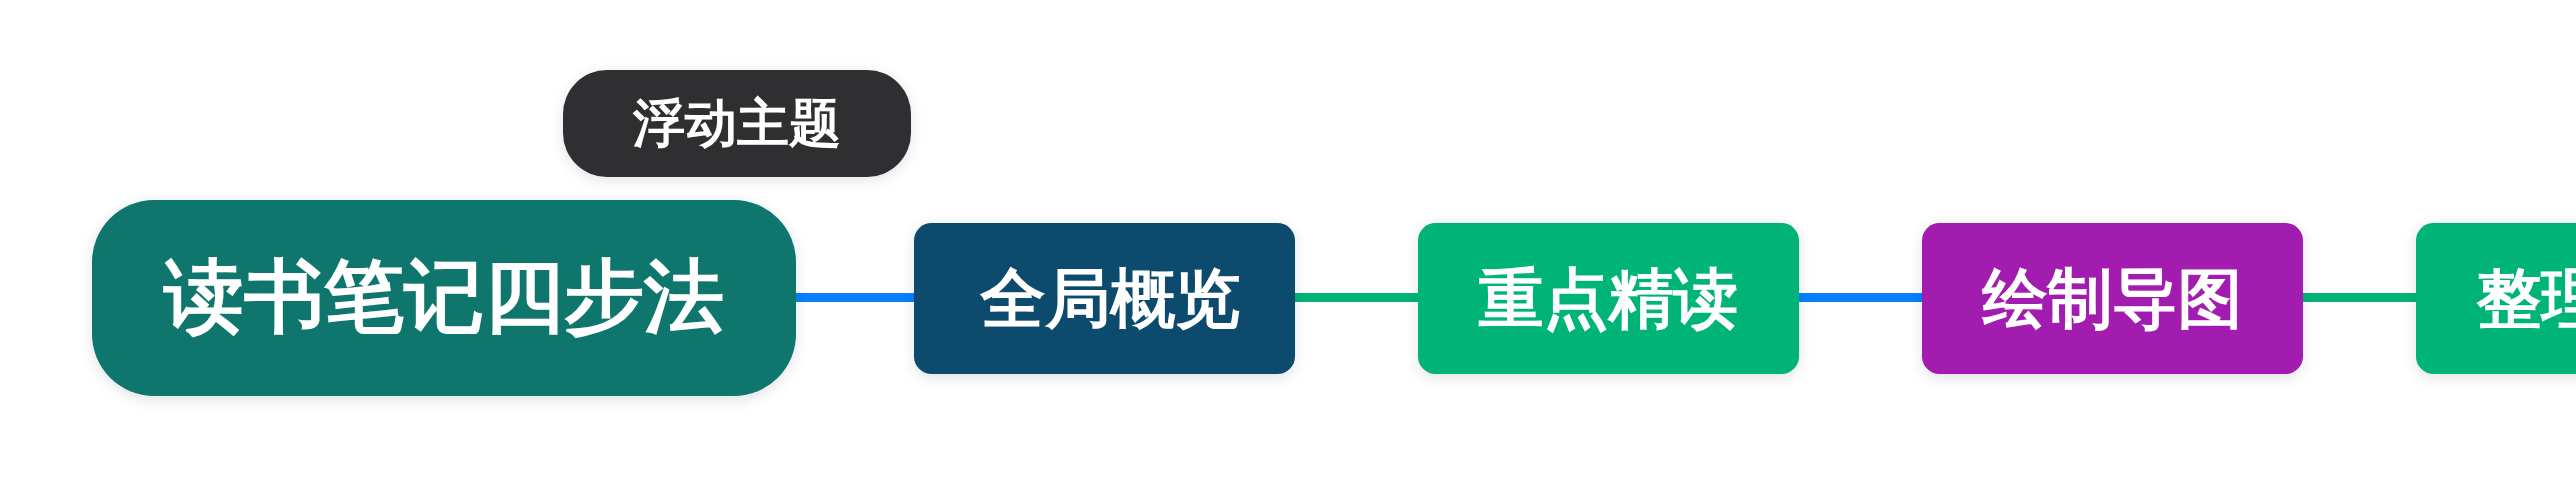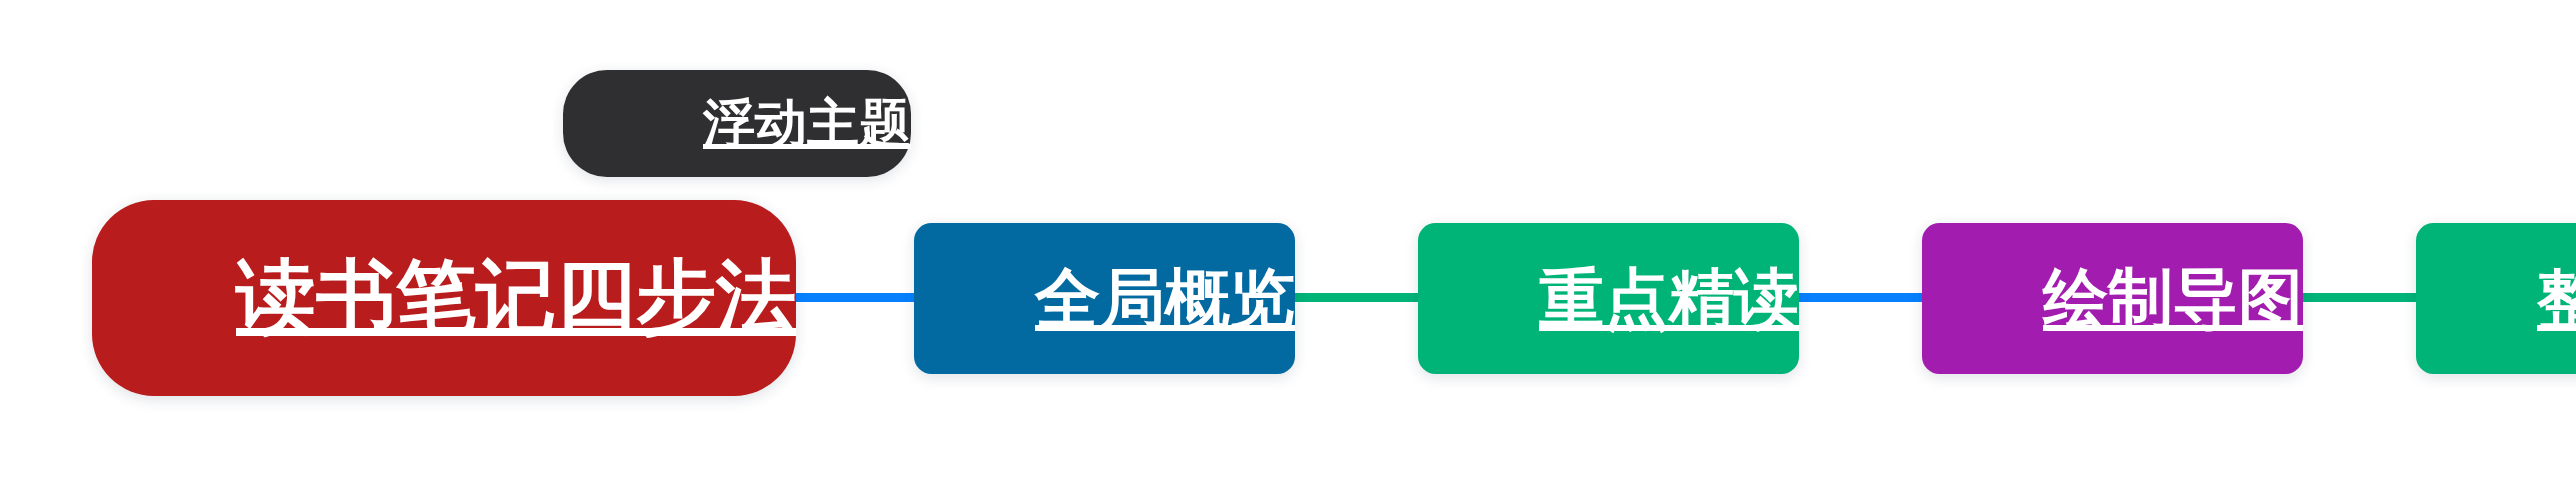--- a/index.html
+++ b/index.html
@@ -12,28 +12,27 @@
     width: 2866px;
     height: 484px;
     background: #ffffff;
     overflow: hidden;
     font-family: "Liberation Sans", "DejaVu Sans", sans-serif;
   }
   .node {
     position: absolute;
     display: flex;
     align-items: center;
-    justify-content: flex-end;
+    justify-content: center;
     color: #ffffff;
     font-weight: 700;
     white-space: nowrap;
     z-index: 2;
     box-shadow: 0 3.1px 13.4px rgba(20, 40, 70, 0.13);
     box-sizing: border-box;
-    text-decoration: underline;
   }
   .floating-topic {
     left: 563px;
     top: 70px;
     width: 348px;
     height: 107px;
     border-radius: 44px;
     font-size: 52px;
   }
   .root-topic {
@@ -76,25 +75,25 @@
 
   <div class="connector conn-0" style="background: rgb(7, 128, 255);"></div>
   <div class="connector conn-1" style="background: rgb(0, 180, 120);"></div>
   <div class="connector conn-2" style="background: rgb(7, 128, 255);"></div>
   <div class="connector conn-3" style="background: rgb(0, 180, 120);"></div>
 
   <div class="node floating-topic" style="background: rgb(47, 47, 49);">
     <span class="node-label">浮动主题</span>
   </div>
 
-  <div class="node root-topic" style="background: #b91c1c;">
+  <div class="node root-topic" style="background: #0f766e;">
     <span class="node-label">读书笔记四步法</span>
   </div>
 
-  <div class="node step step-0" style="background: #0369a1; padding-left: 12px;">
+  <div class="node step step-0" style="background: #0c4a6e; padding-left: 12px;">
     <span class="node-label">全局概览</span>
   </div>
   <div class="node step step-1" style="background: rgb(0, 180, 120);">
     <span class="node-label">重点精读</span>
   </div>
   <div class="node step step-2" style="background: #a21caf;">
     <span class="node-label">绘制导图</span>
   </div>
   <div class="node step step-3" style="background: rgb(0, 180, 120);">
     <span class="node-label">整理美化</span>

